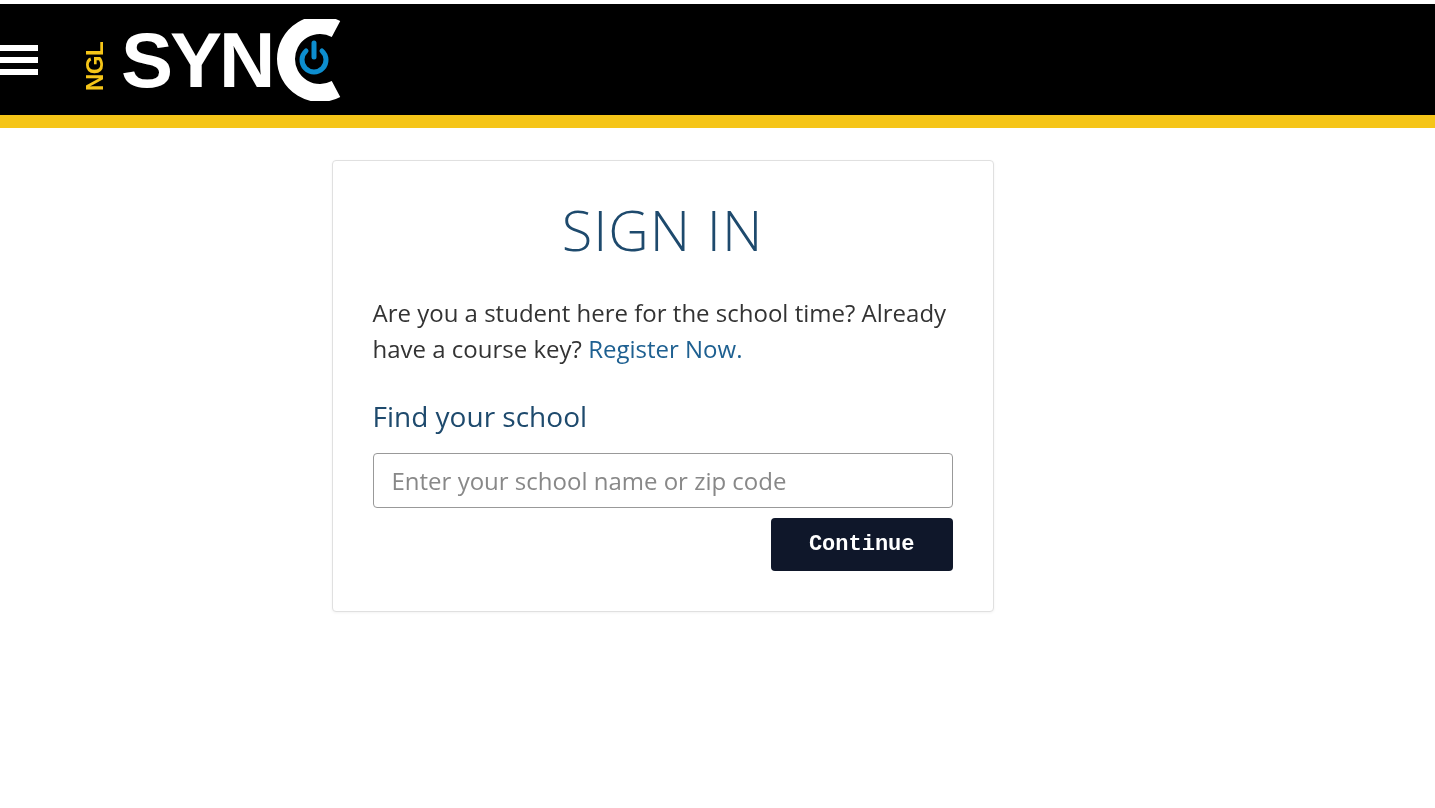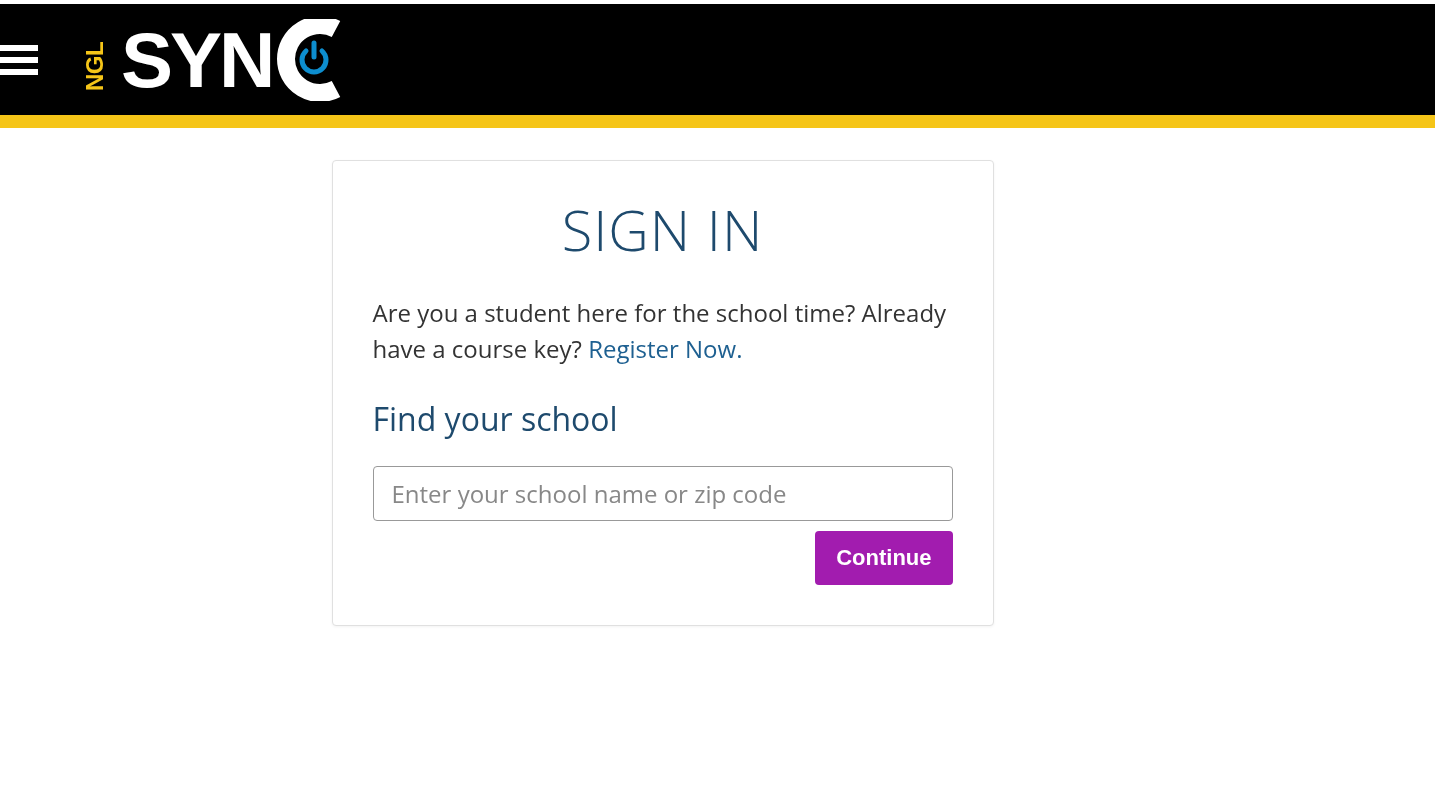--- a/index.html
+++ b/index.html
@@ -70,53 +70,53 @@
       margin-bottom: 30px;
       font-weight: 400;
     }
     .register-link {
       color: #1e6091;
       text-decoration: none;
       cursor: pointer;
       text-align: center;
     }
     .section-title {
-      font-size: 32px;
+      font-size: 28px;
       font-weight: 400;
       color: #1e4a6d;
-      margin-bottom: 26px;
+      margin-bottom: 18px;
     }
     .search-input {
       width: 100%;
       height: 55px;
       padding: 12px 18px;
       font-size: 24px;
       border: 1px solid #999999;
       border-radius: 4px;
       color: #333333;
       font-family: inherit;
     }
     .search-input::placeholder {
       color: #888888;
     }
     .button-row {
       display: flex;
       justify-content: flex-end;
       margin-top: 10px;
     }
     .continue-button {
-      background: #a21caf;
+      background: #0f172a;
       color: #ffffff;
       border: none;
       border-radius: 4px;
-      padding: 14px 21px;
+      padding: 14px 38px;
       font-size: 22px;
       font-weight: 700;
       cursor: pointer;
-      font-family: Liberation Sans, sans-serif;
+      font-family: Liberation Mono, monospace;
     }
   </style>
 </head>
 <body>
 
 <div class="top-spacer"></div>
 
 <header class="header">
   <div class="hamburger-menu">
     <svg width="38" height="30" viewBox="0 0 38 30">

